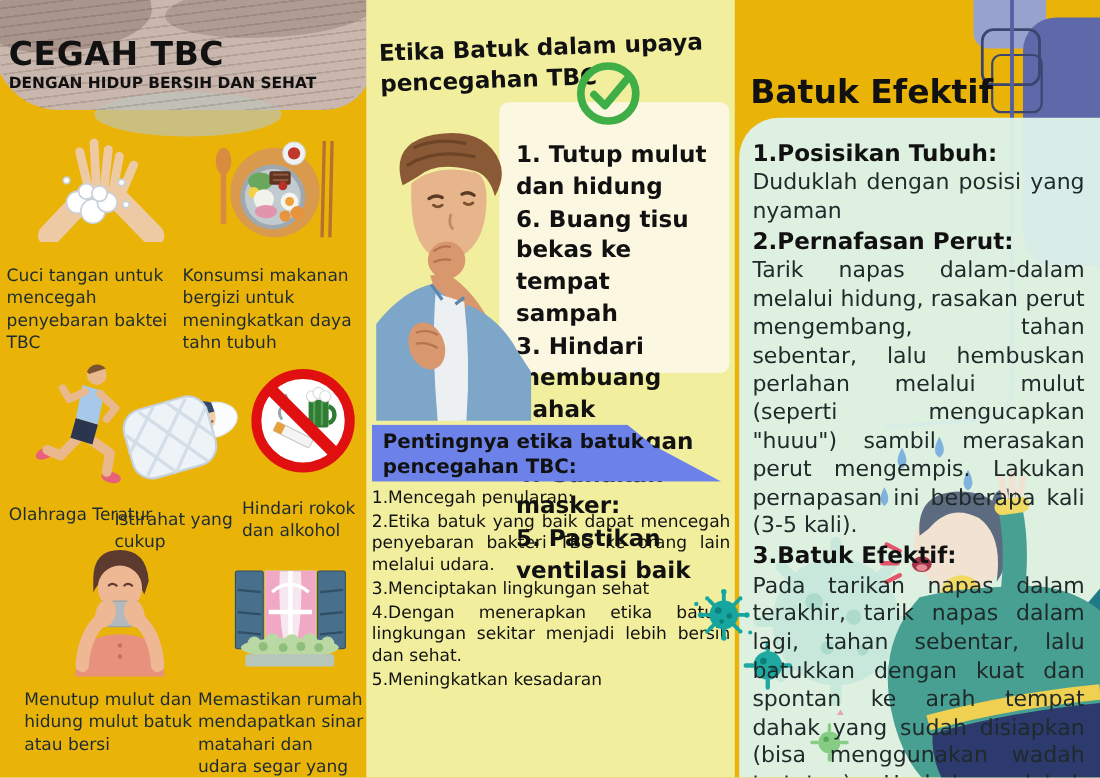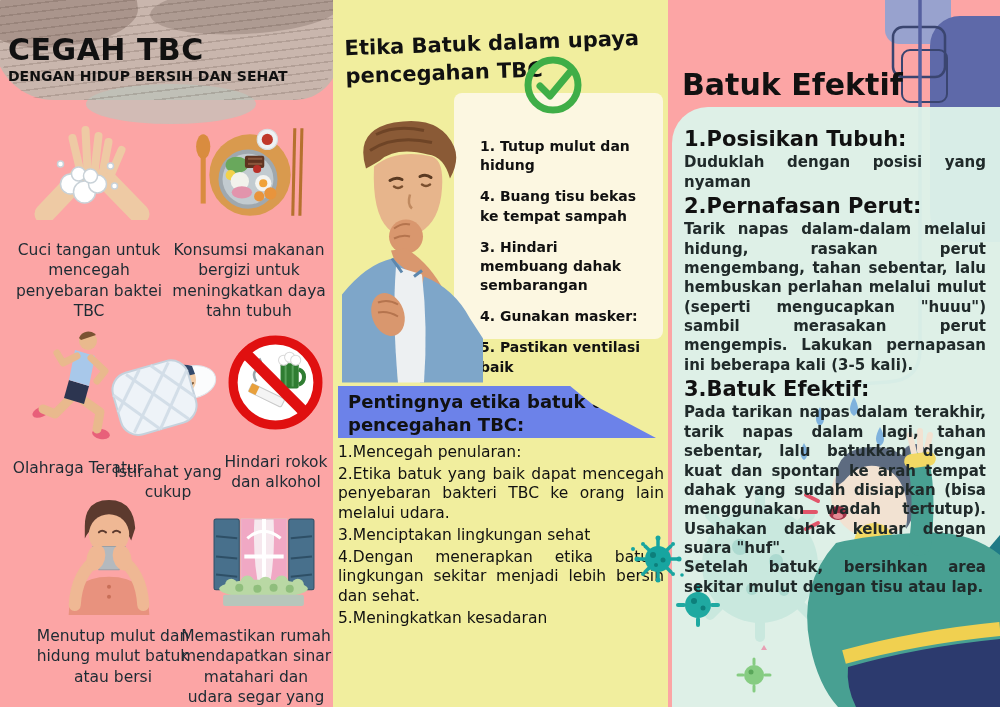--- a/index.html
+++ b/index.html
@@ -1,53 +1,53 @@
 <!DOCTYPE html>
 <html><head>
 <meta charset="utf-8">
 <style>
   html,body{margin:0;padding:0;background:#e8e8e8}
   .poster{position:relative;width:1000px;height:707px;overflow:hidden;
-    font-family:"DejaVu Sans","Liberation Sans",sans-serif;background:#fca5a5;color:#111}
+    font-family:"DejaVu Sans","Liberation Sans",sans-serif;background:#eab308;color:#111}
   .abs{position:absolute}
   
   .col-left{left:0;top:0;width:333px;height:707px}
   .smear{left:0;top:0;width:333px;height:118px}
   .smear .base{left:-6px;top:-8px;width:345px;height:108px;background:#c9b6ad;
     border-radius:0 0 44px 60px}
   .smear .dark1{left:-12px;top:-18px;width:150px;height:64px;background:#8f7a71;opacity:.55;border-radius:45%;transform:rotate(-7deg)}
   .smear .dark2{left:150px;top:-14px;width:190px;height:48px;background:#8f7a71;opacity:.45;border-radius:50%;transform:rotate(-3deg)}
   .smear .grey{left:86px;top:84px;width:170px;height:40px;background:#bcc6bd;opacity:.65;border-radius:50%}
   .smear .streaks{left:0;top:0;width:333px;height:100px;
     background:repeating-linear-gradient(173deg,transparent 0 7px,rgba(60,42,32,.16) 7px 8.5px);
     border-radius:0 0 40px 50px}
   .h-title{left:8px;top:12px;width:320px;font-size:30px;font-weight:800;letter-spacing:.5px}
   .h-sub{left:8px;top:52px;width:322px;font-size:14px;font-weight:700;text-align:justify;line-height:1.5}
-  .cap{font-size:15.5px;line-height:1.33;text-align:center;color:#1c2b33}
+  .cap{font-size:15.5px;line-height:1.33;color:#1c2b33}
   
   .col-mid{left:333px;top:0;width:335px;height:707px;background:#f1ee9e}
   .m-title{left:12px;top:12px;width:306px;font-size:21px;font-weight:800;line-height:1.35;transform:rotate(-2deg)}
   .cream{left:121px;top:93px;width:209px;height:246px;background:#fcf7e1;border-radius:8px;
     padding:32px 8px 0 14px;box-sizing:border-box}
-  .cream p{margin:12px;font-size:14px;font-weight:800;line-height:1.37}
+  .cream p{margin:1px;font-size:21px;font-weight:800;line-height:1.37}
   .check{left:188px;top:53px;width:64px;height:64px}
   .banner{left:5px;top:386px;width:318px;height:52px;background:#6c82e9;
     clip-path:polygon(0 0,73% 0,80% 35%,100% 100%,0 100%)}
   .banner p{margin:0;padding:5px 0 0 10px;font-size:18px;font-weight:800;line-height:1.25}
   .importance{left:5px;top:443px;width:326px}
   .importance p{margin:0 0 3px 0;font-size:15.5px;font-weight:400;line-height:1.24;text-align:justify}
   .virus-mid{left:297px;top:531px;width:56px;height:56px;z-index:5}
   
   .col-right{left:668px;top:0;width:332px;height:707px}
   .r-title{left:14px;top:42px;width:300px;font-size:30px;font-weight:800;z-index:3}
   .panel{left:4px;top:107px;width:328px;height:600px;background:rgba(221,242,233,.96);
     border-radius:36px 0 0 0;overflow:hidden;z-index:2}
   .panel-text{position:absolute;left:12px;top:18px;width:302px;z-index:2}
   .panel-text h3{margin:0;font-size:21px;font-weight:800;line-height:1.35}
-  .panel-text p{margin:0;font-size:15px;font-weight:700;line-height:1.29;text-align:justify;color:#202a2a}
+  .panel-text p{margin:0;font-size:20px;font-weight:400;line-height:1.29;text-align:justify;color:#202a2a}
   .greenbox{left:4px;top:585px;width:316px;height:116px;background:rgba(212,226,146,.95);
     border-radius:26px;box-sizing:border-box;padding:14px 16px;z-index:4}
   .greenbox p{margin:0;font-size:17.5px;font-weight:800;line-height:1.33}
   .illus{position:absolute;right:0;bottom:0;width:332px;height:312px;z-index:1}
   .deco{left:0;top:0;width:332px;height:420px;z-index:1;pointer-events:none}
   svg{display:block}
 </style>
 </head>
 <body>
 
@@ -230,21 +230,21 @@
       </svg>
     </div>
     <p class="abs cap" style="left:180px;top:610px;width:152px">Memastikan rumah mendapatkan sinar matahari dan udara segar yang cukup</p>
   </section>
 
   <section class="abs col-mid">
     <h2 class="abs m-title">Etika Batuk dalam upaya pencegahan TBC</h2>
 
     <div class="abs cream">
       <p>1. Tutup mulut dan hidung</p>
-      <p>4. Buang tisu bekas ke tempat sampah</p>
+      <p>6. Buang tisu bekas ke tempat sampah</p>
       <p>3. Hindari membuang dahak sembarangan</p>
       <p>4. Gunakan masker:</p>
       <p>5. Pastikan ventilasi baik</p>
     </div>
 
     <div class="abs" style="left:3px;top:116px;width:147px;height:267px">
       <svg viewBox="0 0 147 266" width="147" height="267">
         <path d="M30,52 Q18,14 58,6 Q104,-2 118,30 Q124,44 114,62 Q108,40 92,38 Q60,30 44,44 Q34,50 30,52 Z" fill="#8a5a36"></path>
         <path d="M40,18 q20,-10 48,-4 M34,34 q24,-16 62,-8" stroke="#6e4426" stroke-width="3" fill="none"></path>
         <path d="M38,50 Q36,96 52,112 Q66,126 84,116 Q104,104 106,72 Q108,44 96,40 Q60,32 38,50 Z" fill="#e7b58c"></path>

